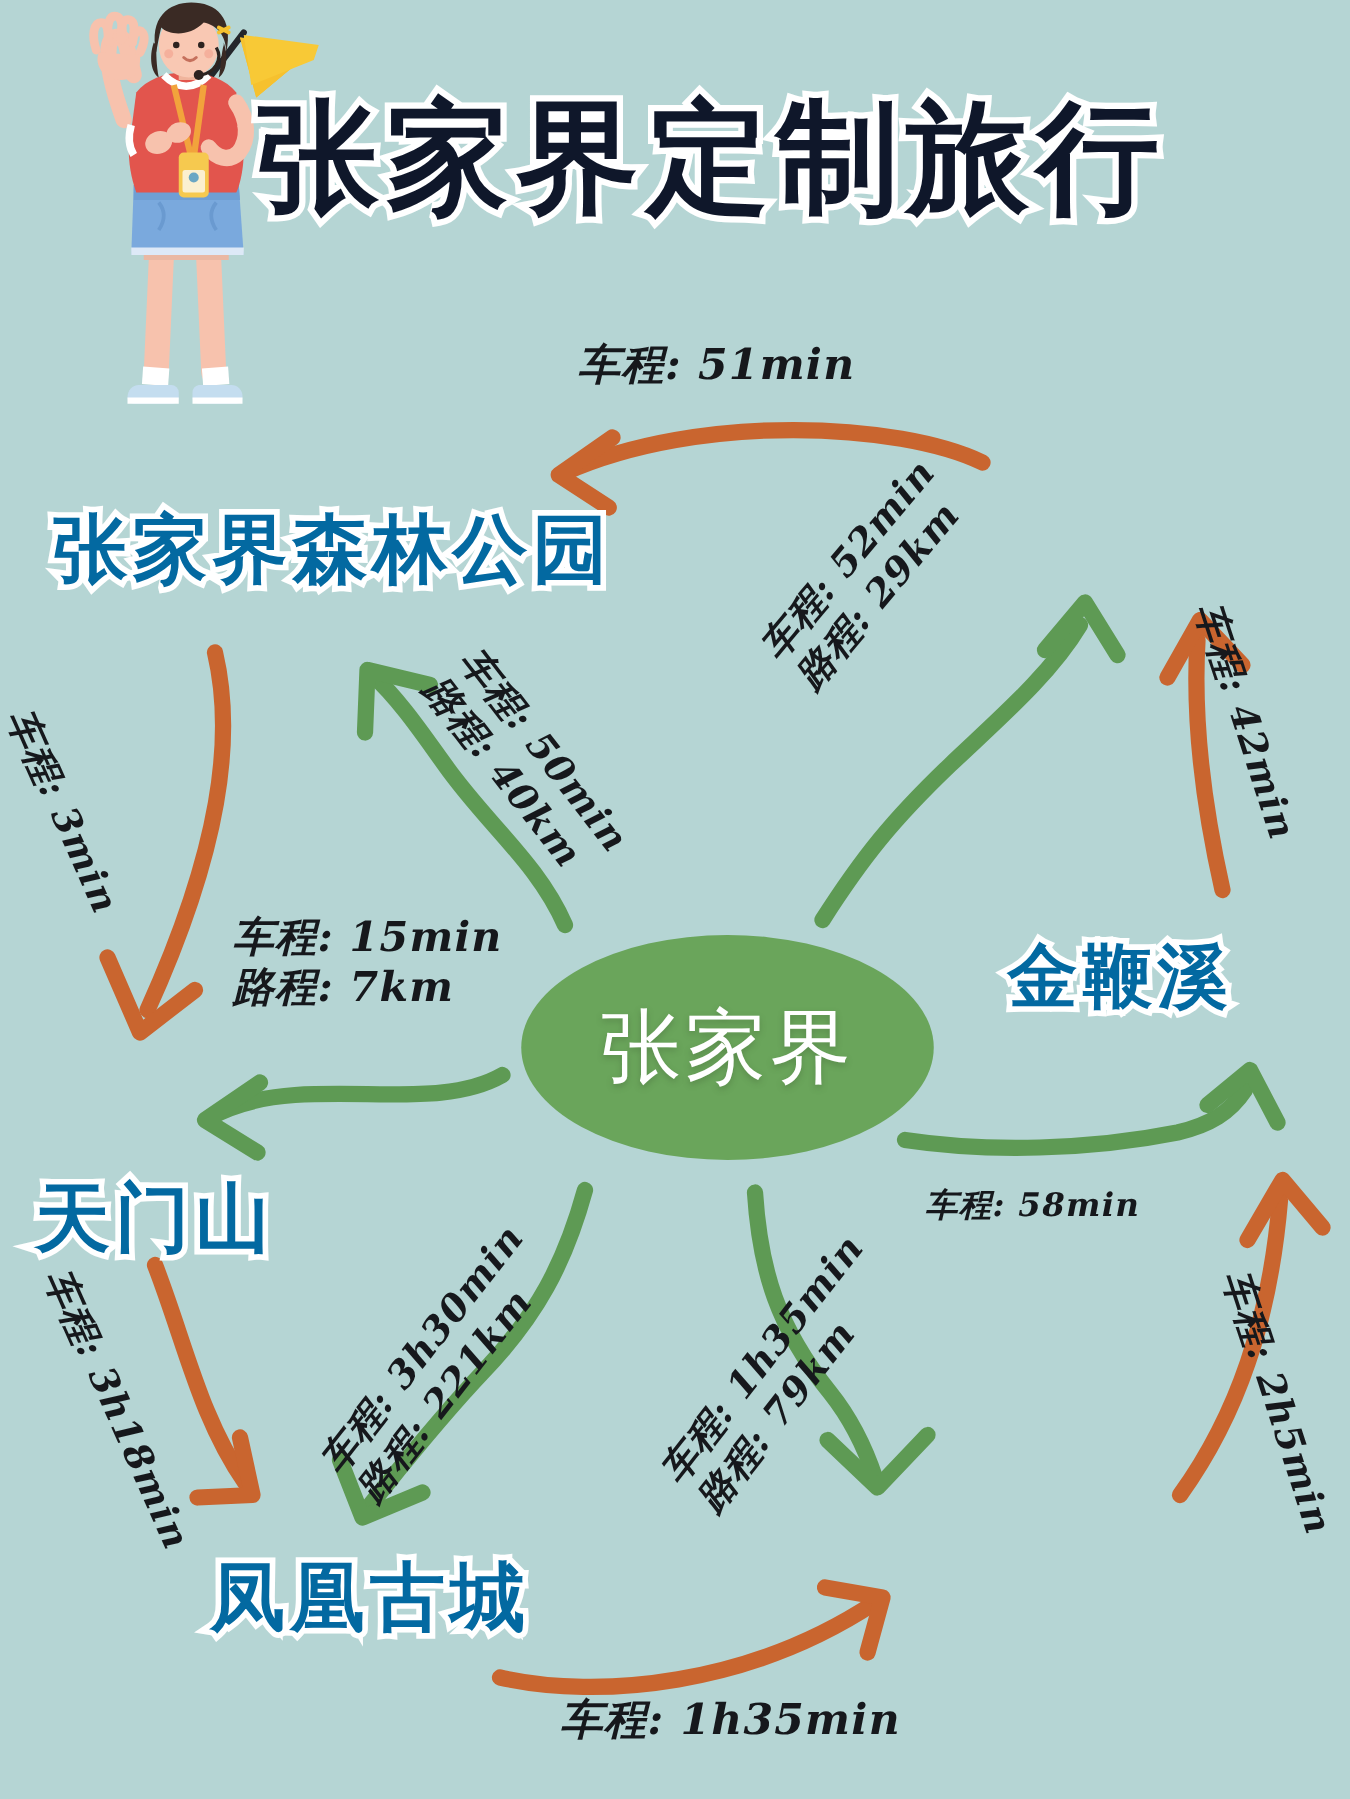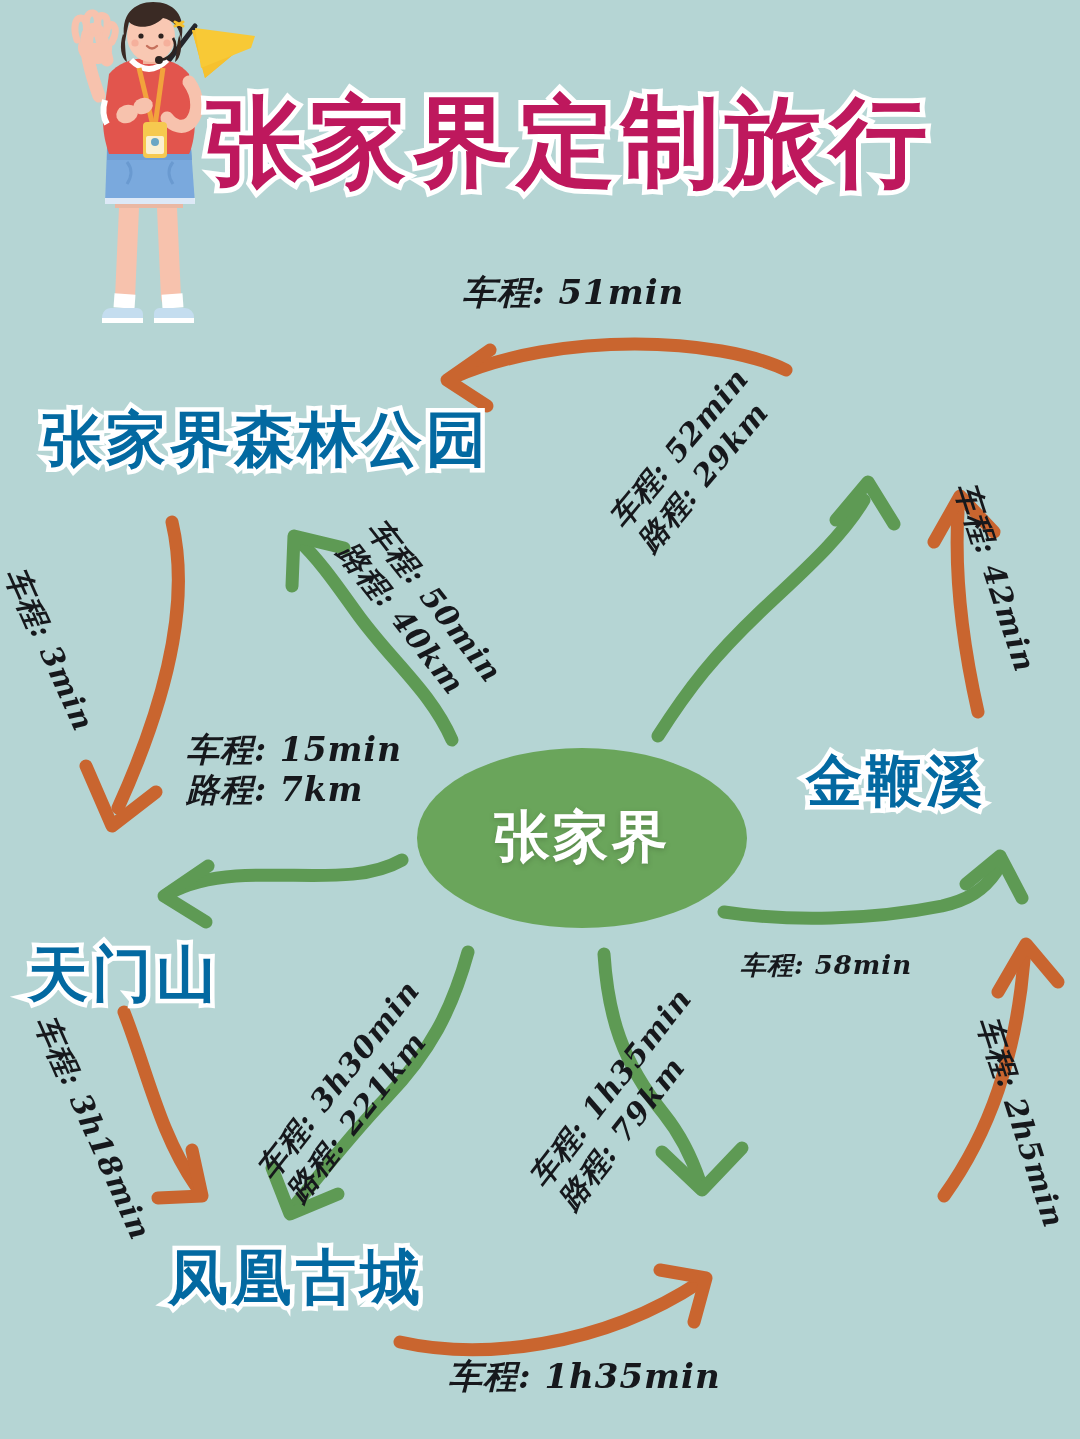--- a/index.html
+++ b/index.html
@@ -13,42 +13,42 @@
   }
   #stage{position:absolute;inset:0;width:1080px;height:1439px;}
 
   
   .layer{position:absolute;left:0;top:0;width:1080px;height:1439px;}
   #arrows{z-index:2;}
   #guide{z-index:5;}
 
   
   #title{
-    position:absolute;left:205px;top:78px;z-index:6;
+    position:absolute;left:205px;top:62px;z-index:6;
     font-family:Liberation Sans, sans-serif;
     font-size:98px;font-weight:900;letter-spacing:6px;
-    color:#be185d;
+    color:#0f172a;
     -webkit-text-stroke:10px #ffffff;
     paint-order:stroke fill;
     text-shadow:0 0 2px #fff;
     white-space:nowrap;
   }
 
   
   #center-node{
     position:absolute;left:417px;top:748px;z-index:4;
     width:330px;height:180px;
     background:#6aa55b;
     border-radius:50% / 50%;
     display:flex;align-items:center;justify-content:center;
     box-shadow:0 0 0 0 rgba(0,0,0,0);
   }
   #center-label{
     font-family:"DejaVu Sans","Liberation Sans",sans-serif;
-    font-size:56px;font-weight:700;color:#ffffff;letter-spacing:3px;
+    font-size:65px;font-weight:400;color:#ffffff;letter-spacing:3px;
     text-shadow:0 2px 5px rgba(60,90,50,.35);
     white-space:nowrap;
   }
 
   
   .dest{
     position:absolute;z-index:6;white-space:nowrap;
     font-family:"DejaVu Sans","Liberation Sans",sans-serif;
     font-weight:900;color:#0369a1;
     -webkit-text-stroke:9px #ffffff;

